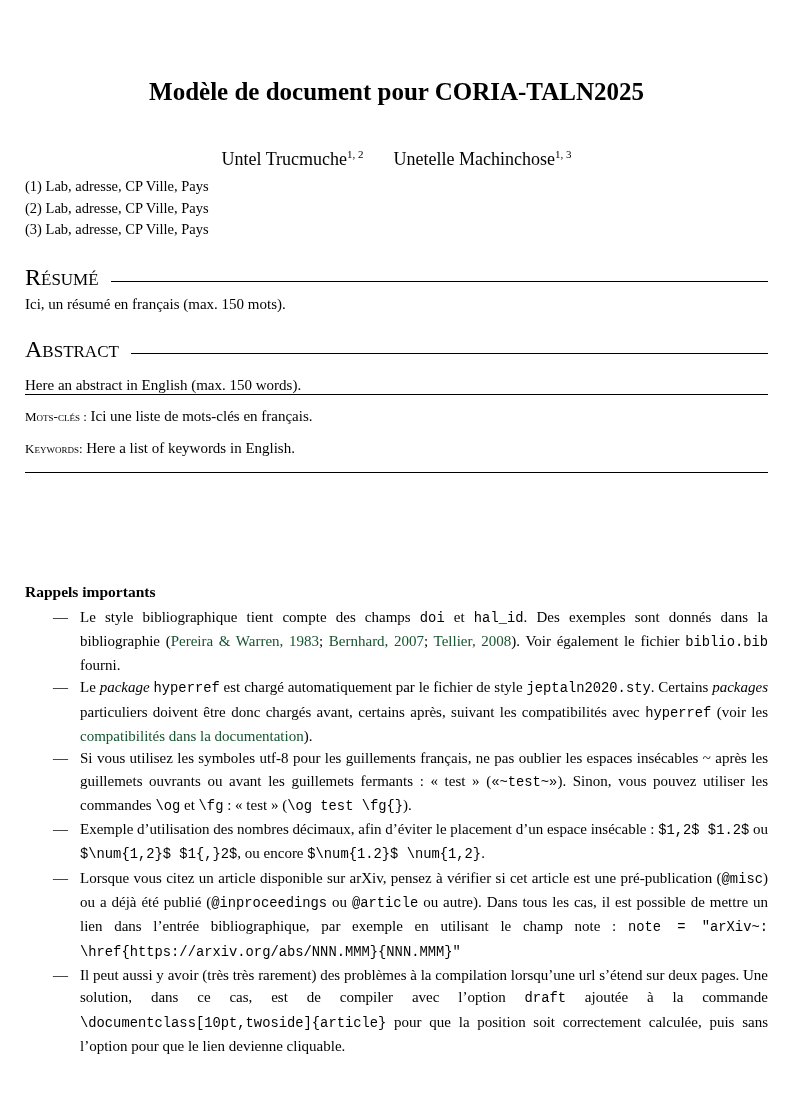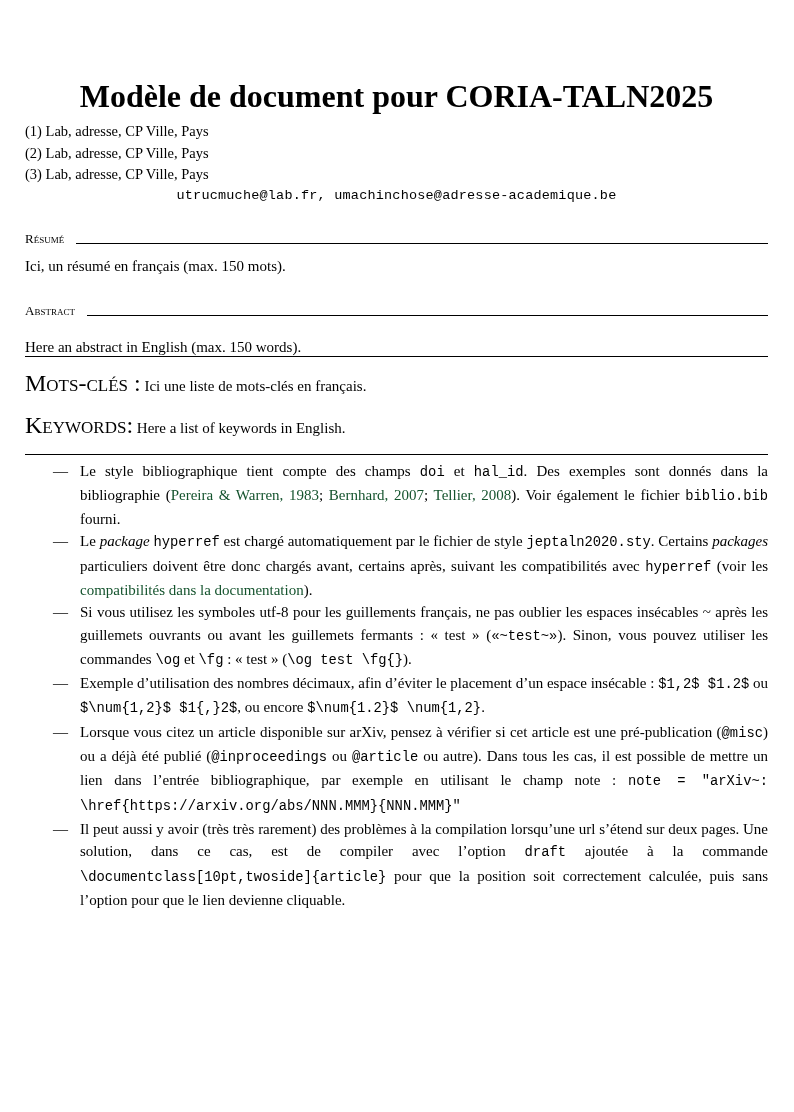--- a/index.html
+++ b/index.html
@@ -3,71 +3,71 @@
 <meta charset="utf-8">
 <style>
   html, body { margin:0; padding:0; }
   body {
     width:794px; height:1112px; overflow:hidden;
     background:#ffffff; color:#000;
     font-family:"Liberation Serif", serif;
   }
   .page { box-sizing:border-box; padding:78px 26px 0 25px; }
 
-  .title { text-align:center; font-weight:bold; font-size:32px; margin:0; }
+  .title { text-align:center; font-weight:bold; font-size:25px; margin:0; }
 
   .authors { text-align:center; margin-top:42px; font-size:18px; }
   .author + .author { margin-left:30px; }
   sup { font-size:11px; }
 
   .affils { margin-top:6px; font-size:14.5px; line-height:21.5px; }
   .emails {
     text-align:center; margin-top:2px;
     font-family:"Liberation Mono","DejaVu Sans Mono",monospace;
     font-size:13.5px; letter-spacing:0.2px;
   }
 
   .secrow { display:flex; align-items:flex-end; margin-top:26px; }
-  .seclabel { font-variant:small-caps; font-size:13px; line-height:20px; white-space:nowrap; }
+  .seclabel { font-variant:small-caps; font-size:24px; line-height:20px; white-space:nowrap; }
   .secline { flex:1; border-bottom:1.6px solid #000; margin-left:12px; margin-bottom:5px; }
 
   .bodytext { font-size:15px; margin:9px 0 0 0; }
   .bold { font-weight:bold; }
   .abstract-rule { border-bottom:1.6px solid #000; margin-top:18px; }
 
   .kwline { margin-top:13px; font-size:15px; }
-  .inlinelabel { font-variant:small-caps; font-size:24px; }
+  .inlinelabel { font-variant:small-caps; font-size:13px; }
   .kwbottom { border-bottom:1.6px solid #000; }
 
   .reminders-heading { margin:110px 0 0 0; font-size:15.5px; font-weight:bold; }
   #reminder-list { margin-top:5px; }
   .item {
     position:relative; padding-left:55px; text-align:justify;
     font-size:15px; line-height:22.3px;
   }
   .item .dash { position:absolute; left:28px; }
   .mono { font-family:"Liberation Mono","DejaVu Sans Mono",monospace; font-size:13.8px; }
   .it { font-style:italic; }
   .link { color:#14532d; }
 </style>
 </head>
 <body>
 
 <div class="page">
 
   <h1 class="title">Modèle de document pour CORIA-TALN2025</h1>
 
+  <div class="authors" id="authors"><span class="author"><span>Untel Trucmuche</span><sup>1, 2</sup></span><span class="author"><span>Unetelle Machinchose</span><sup>1, 3</sup></span></div>
 
   <div class="affils" id="affils">
       <div>(1) Lab, adresse, CP Ville, Pays</div>
       <div>(2) Lab, adresse, CP Ville, Pays</div>
       <div>(3) Lab, adresse, CP Ville, Pays</div>
     </div>
 
-  <div class="emails">utrucmuche@lab.fr, umachinchose@adresse-academique.be</div>
 
   <div class="secrow">
     <span class="seclabel">Résumé</span>
     <span class="secline"></span>
   </div>
   <p class="bodytext">Ici, un résumé en français (max. 150 mots).</p>
 
   <div class="secrow">
     <span class="seclabel">Abstract</span>
     <span class="secline"></span>
@@ -78,20 +78,21 @@
     <span class="inlinelabel">Mots-clés :</span>
     <span>Ici une liste de mots-clés en français.</span>
   </p>
   <div class="kwbottom">
     <p class="kwline" style="margin-top:10px;">
       <span class="inlinelabel">Keywords:</span>
       <span>Here a list of keywords in English.</span>
     </p>
   </div>
 
+  <p class="reminders-heading">Rappels importants</p>
 
   <div id="reminder-list">
       <div class="item"><span class="dash">—</span><span>Le style bibliographique tient compte des champs </span><span class="mono">doi</span><span> et </span><span class="mono">hal_id</span><span>. Des exemples sont donnés dans la bibliographie (</span><span class="link">Pereira &amp; Warren, 1983</span><span>; </span><span class="link">Bernhard, 2007</span><span>; </span><span class="link">Tellier, 2008</span><span>). Voir également le fichier </span><span class="mono">biblio.bib</span><span> fourni.</span></div>
       <div class="item"><span class="dash">—</span><span>Le </span><span class="it">package</span><span> </span><span class="mono">hyperref</span><span> est chargé automatiquement par le fichier de style </span><span class="mono">jeptaln2020.sty</span><span>. Certains </span><span class="it">packages</span><span> particuliers doivent être donc chargés avant, certains après, suivant les compatibilités avec </span><span class="mono">hyperref</span><span> (voir les </span><span class="link">compatibilités dans la documentation</span><span>).</span></div>
       <div class="item"><span class="dash">—</span><span>Si vous utilisez les symboles utf-8 pour les guillements français, ne pas oublier les espaces insécables ~ après les guillemets ouvrants ou avant les guillemets fermants : « test » (</span><span class="mono">«~test~»</span><span>). Sinon, vous pouvez utiliser les commandes </span><span class="mono">\og</span><span> et </span><span class="mono">\fg</span><span> : « test » (</span><span class="mono">\og test \fg{}</span><span>).</span></div>
       <div class="item"><span class="dash">—</span><span>Exemple d’utilisation des nombres décimaux, afin d’éviter le placement d’un espace insécable : </span><span class="mono">$1,2$ $1.2$</span><span> ou </span><span class="mono">$\num{1,2}$ $1{,}2$</span><span>, ou encore </span><span class="mono">$\num{1.2}$ \num{1,2}</span><span>.</span></div>
       <div class="item"><span class="dash">—</span><span>Lorsque vous citez un article disponible sur arXiv, pensez à vérifier si cet article est une pré-publication (</span><span class="mono">@misc</span><span>) ou a déjà été publié (</span><span class="mono">@inproceedings</span><span> ou </span><span class="mono">@article</span><span> ou autre). Dans tous les cas, il est possible de mettre un lien dans l’entrée bibliographique, par exemple en utilisant le champ note : </span><span class="mono">note = "arXiv~: \href{https://arxiv.org/abs/NNN.MMM}{NNN.MMM}"</span></div>
       <div class="item"><span class="dash">—</span><span>Il peut aussi y avoir (très très rarement) des problèmes à la compilation lorsqu’une url s’étend sur deux pages. Une solution, dans ce cas, est de compiler avec l’option </span><span class="mono">draft</span><span> ajoutée à la commande </span><span class="mono">\documentclass[10pt,twoside]{article}</span><span> pour que la position soit correctement calculée, puis sans l’option pour que le lien devienne cliquable.</span></div>
     </div>
 

